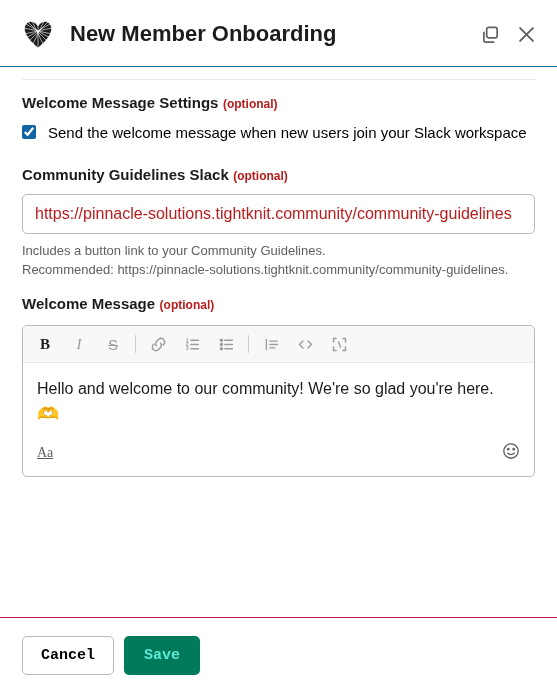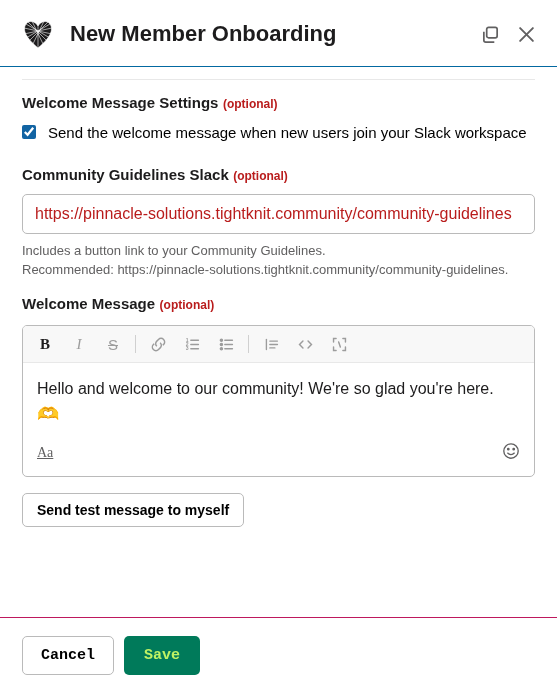--- a/index.html
+++ b/index.html
@@ -181,21 +181,21 @@
     border-radius: 5px;
     padding: 10px 18px;
     font-size: 15px;
     font-weight: 700;
     cursor: pointer;
     font-family: inherit;
   }
   .btn-save {
     border: none;
     background: #007a5a;
-    color: #bef264;
+    color: #5eead4;
     border-radius: 5px;
     padding: 10px 20px;
     font-size: 15px;
     font-weight: 700;
     cursor: pointer;
     font-family: inherit;
   }
 </style>
 </head>
 <body>
@@ -335,21 +335,18 @@
             <circle cx="10" cy="10" r="8"></circle>
             <circle cx="7" cy="8" r="0.8" fill="#616061"></circle>
               <circle cx="13" cy="8" r="0.8" fill="#616061"></circle>
             <path d="M6 12 q4 4 8 0"></path>
           </svg>
         </span>
       </div>
     </div>
   </div>
 
-  <div class="send-test">
-    <button class="btn-outline">Send test message to myself</button>
-  </div>
 </div>
 
 <div class="footer">
   <button class="btn-cancel">Cancel</button>
   <button class="btn-save">Save</button>
 </div>
 
 </body></html>

